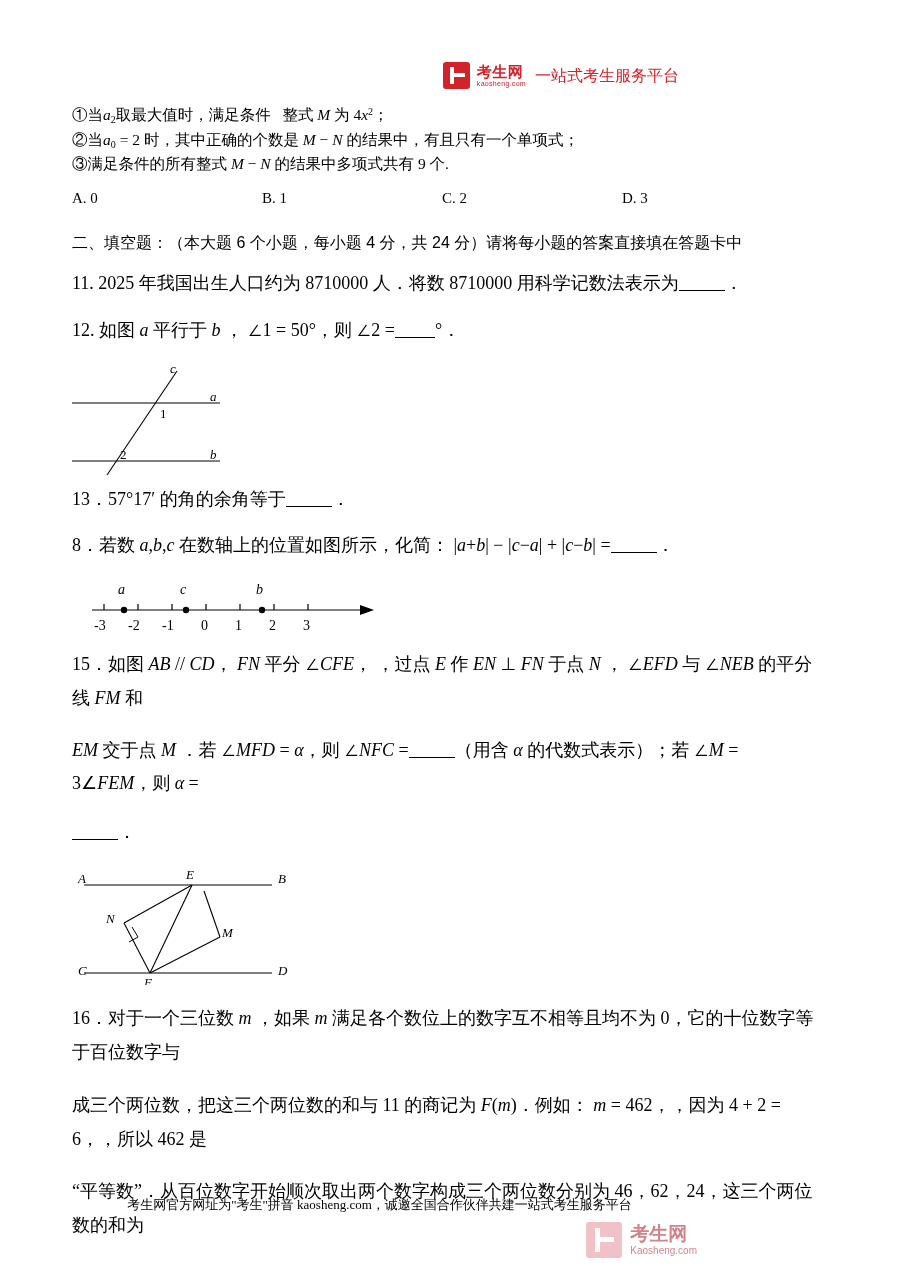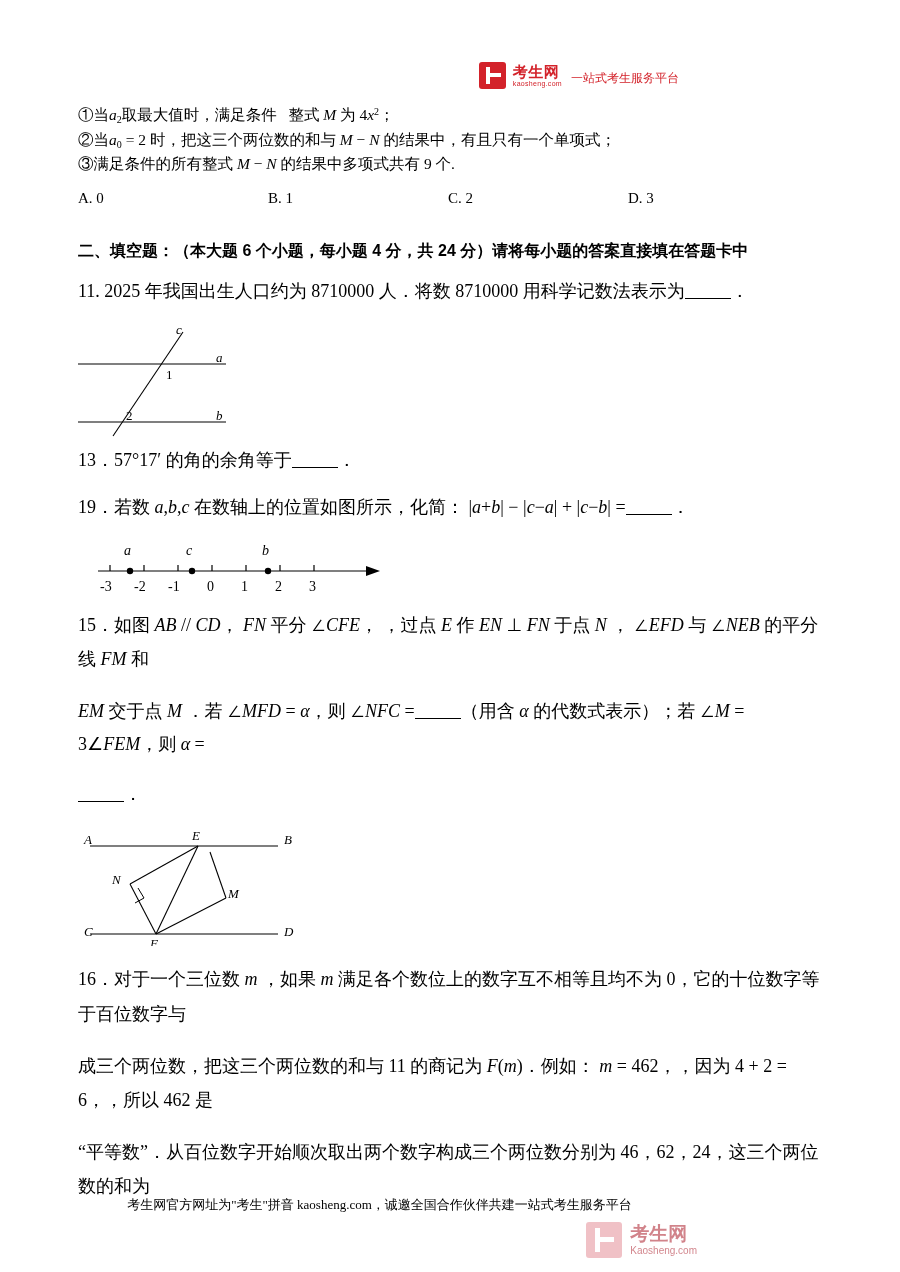--- a/index.html
+++ b/index.html
@@ -66,32 +66,32 @@
     letter-spacing: 0.5px;
   }
   .logo-en {
     font-family: "Liberation Sans", sans-serif;
     font-size: 7px;
     color: #d3222a;
     letter-spacing: 0.3px;
   }
   .logo-slogan {
     font-family: "Liberation Sans", sans-serif;
-    font-size: 12px;
+    font-size: 16px;
     color: #d3222a;
     margin-left: 2px;
     align-self: flex-end;
     padding-bottom: 2px;
   }
 
   
   .content {
     position: absolute;
     top: 103px;
-    left: 78px;
+    left: 72px;
     width: 744px;
   }
   p.line {
     margin: 0 0 0 0;
     font-size: 15.5px;
     line-height: 1.55;
   }
   .gap-16 { margin-top: 16px; }
   .gap-20 { margin-top: 20px; }
 
@@ -104,24 +104,24 @@
     font-size: 15px;
     margin-top: 14px;
   }
   .choices span { display: inline-block; }
   .ch1 { width: 190px; }
   .ch2 { width: 180px; }
   .ch3 { width: 180px; }
 
   .section-head {
     font-family: "Liberation Sans", sans-serif;
-    font-weight: bold;
+    font-weight: normal;
     font-size: 16px;
     line-height: 1.75;
-    margin-top: 30px;
+    margin-top: 22px;
   }
 
   .q { font-size: 18px; line-height: 1.6; }
   .blank { display: inline-block; border-bottom: 1px solid #000; width: 46px; height: 1em; vertical-align: -2px;}
   .blank-s { display: inline-block; border-bottom: 1px solid #000; width: 40px; height: 1em; vertical-align: -2px;}
 
   .fig { position: relative; }
 
   
   .footer {
@@ -178,21 +178,21 @@
     <span class="logo-slogan">一站式考生服务平台</span>
   </div>
 
   <div class="content">
 
     <p class="line">
       <span>①当</span><i class="it">a</i><sub>2</sub><span>取最大值时，满足条件</span>&nbsp;&nbsp;&nbsp;<span>整式</span>&nbsp;<i class="it">M</i>&nbsp;<span>为</span>&nbsp;4<i class="it">x</i><sup>2</sup><span>；</span>
     </p>
 
     <p class="line gap-20">
-      <span>②当</span><i class="it">a</i><sub>0</sub> = 2 <span>时，把这三个两位数的和与</span>&nbsp;<i class="it">M</i> − <i class="it">N</i> <span>的结果中，有且只有一个单项式；</span>
+      <span>②当</span><i class="it">a</i><sub>0</sub> = 2 <span>时，其中正确的个数是</span>&nbsp;<i class="it">M</i> − <i class="it">N</i> <span>的结果中，有且只有一个单项式；</span>
     </p>
 
     <p class="line gap-20">
       <span>③满足条件的所有整式</span>&nbsp;<i class="it">M</i> − <i class="it">N</i> <span>的结果中多项式共有 9 个.</span>
     </p>
 
 
     <div class="choices">
       <span class="ch1">A. 0</span>
       <span class="ch2">B. 1</span>
@@ -201,40 +201,43 @@
     </div>
 
     <div class="section-head">
       <div>二、填空题：（本大题 6 个小题，每小题 4 分，共 24 分）请将每小题的答案直接填在答题卡中</div>
     </div>
 
     <p class="q" style="margin-top:12px;">
       <span>11. 2025 年我国出生人口约为 8710000 人．将数 8710000 用科学记数法表示为</span><span class="blank"></span><span>．</span>
     </p>
 
+    <p class="q" style="margin-top:14px;">
+      <span>12. 如图</span>&nbsp;<i class="it">a</i>&nbsp;<span>平行于</span>&nbsp;<i class="it">b</i>&nbsp;<span>，</span>&nbsp;∠1 = 50°<span>，则</span>&nbsp;∠2 =<span class="blank-s"></span>°<span>．</span>
+    </p>
 
     <div class="fig" style="margin-top:6px;">
       <svg class="svgwrap" width="300" height="120" viewBox="0 0 300 120">
         <line x1="0" y1="40" x2="148" y2="40" stroke="#000" stroke-width="1.1"></line>
         <line x1="0" y1="98" x2="148" y2="98" stroke="#000" stroke-width="1.1"></line>
         <line x1="105" y1="8" x2="35" y2="112" stroke="#000" stroke-width="1.1"></line>
         <text x="98" y="10" font-size="13" font-style="italic" font-family="Liberation Serif, serif">c</text>
         <text x="88" y="55" font-size="13" font-family="Liberation Serif, serif">1</text>
         <text x="138" y="38" font-size="13" font-style="italic" font-family="Liberation Serif, serif">a</text>
         <text x="48" y="96" font-size="13" font-family="Liberation Serif, serif">2</text>
         <text x="138" y="96" font-size="13" font-style="italic" font-family="Liberation Serif, serif">b</text>
       </svg>
     </div>
 
     <p class="q" style="margin-top:2px;">
       <span>13．57°17′ 的角的余角等于</span><span class="blank"></span><span>．</span>
     </p>
 
     <p class="q" style="margin-top:18px;">
-      <span>19．若数</span>&nbsp;<i class="it">a</i>,<i class="it">b</i>,<i class="it">c</i>&nbsp;<span>在数轴上的位置如图所示，化简：</span>&nbsp;|<i class="it">a</i>+<i class="it">b</i>| − |<i class="it">c</i>−<i class="it">a</i>| + |<i class="it">c</i>−<i class="it">b</i>| =<span class="blank"></span><span>．</span>
+      <span>8．若数</span>&nbsp;<i class="it">a</i>,<i class="it">b</i>,<i class="it">c</i>&nbsp;<span>在数轴上的位置如图所示，化简：</span>&nbsp;|<i class="it">a</i>+<i class="it">b</i>| − |<i class="it">c</i>−<i class="it">a</i>| + |<i class="it">c</i>−<i class="it">b</i>| =<span class="blank"></span><span>．</span>
     </p>
 
     <div class="fig" style="margin-top:6px;margin-left:10px;">
       <svg class="svgwrap" width="320" height="62" viewBox="0 0 320 62">
         <line x1="10" y1="32" x2="278" y2="32" stroke="#000" stroke-width="1.2"></line>
         <polygon points="278,27 292,32 278,37" fill="#000"></polygon>
 
         <line x1="22" y1="26" x2="22" y2="32" stroke="#000" stroke-width="1.2"></line>
         <line x1="56" y1="26" x2="56" y2="32" stroke="#000" stroke-width="1.2"></line>
         <line x1="90" y1="26" x2="90" y2="32" stroke="#000" stroke-width="1.2"></line>

